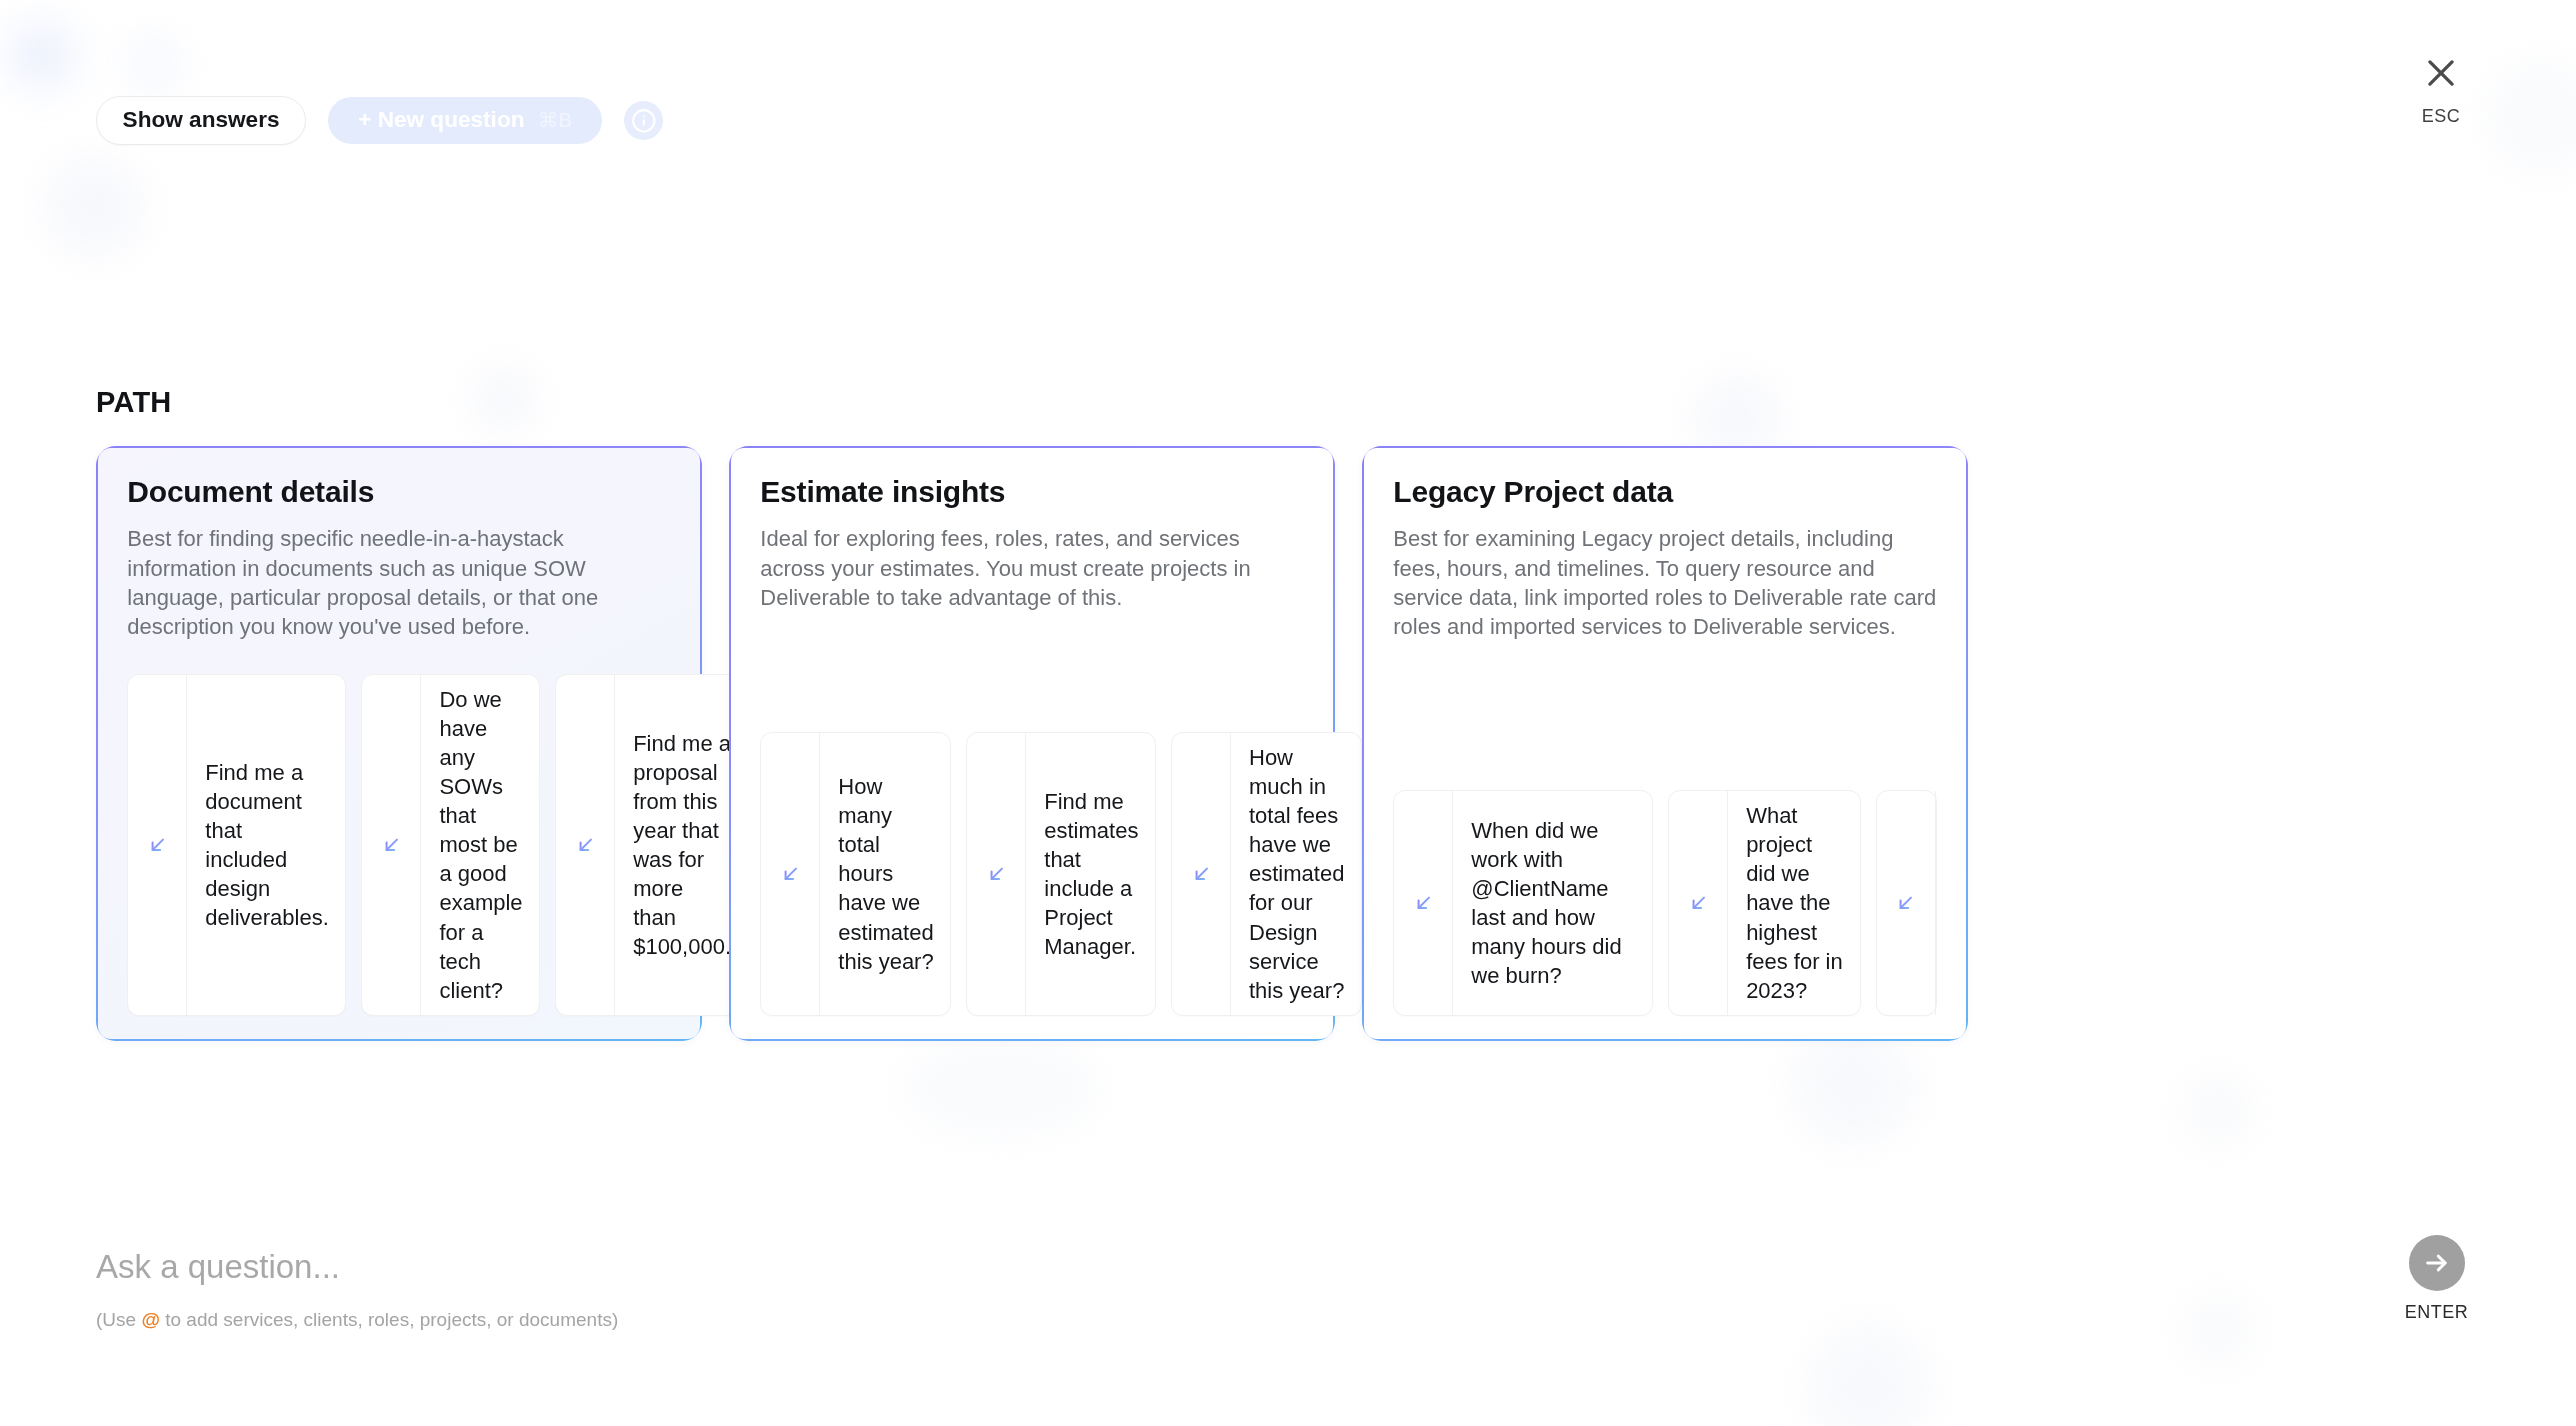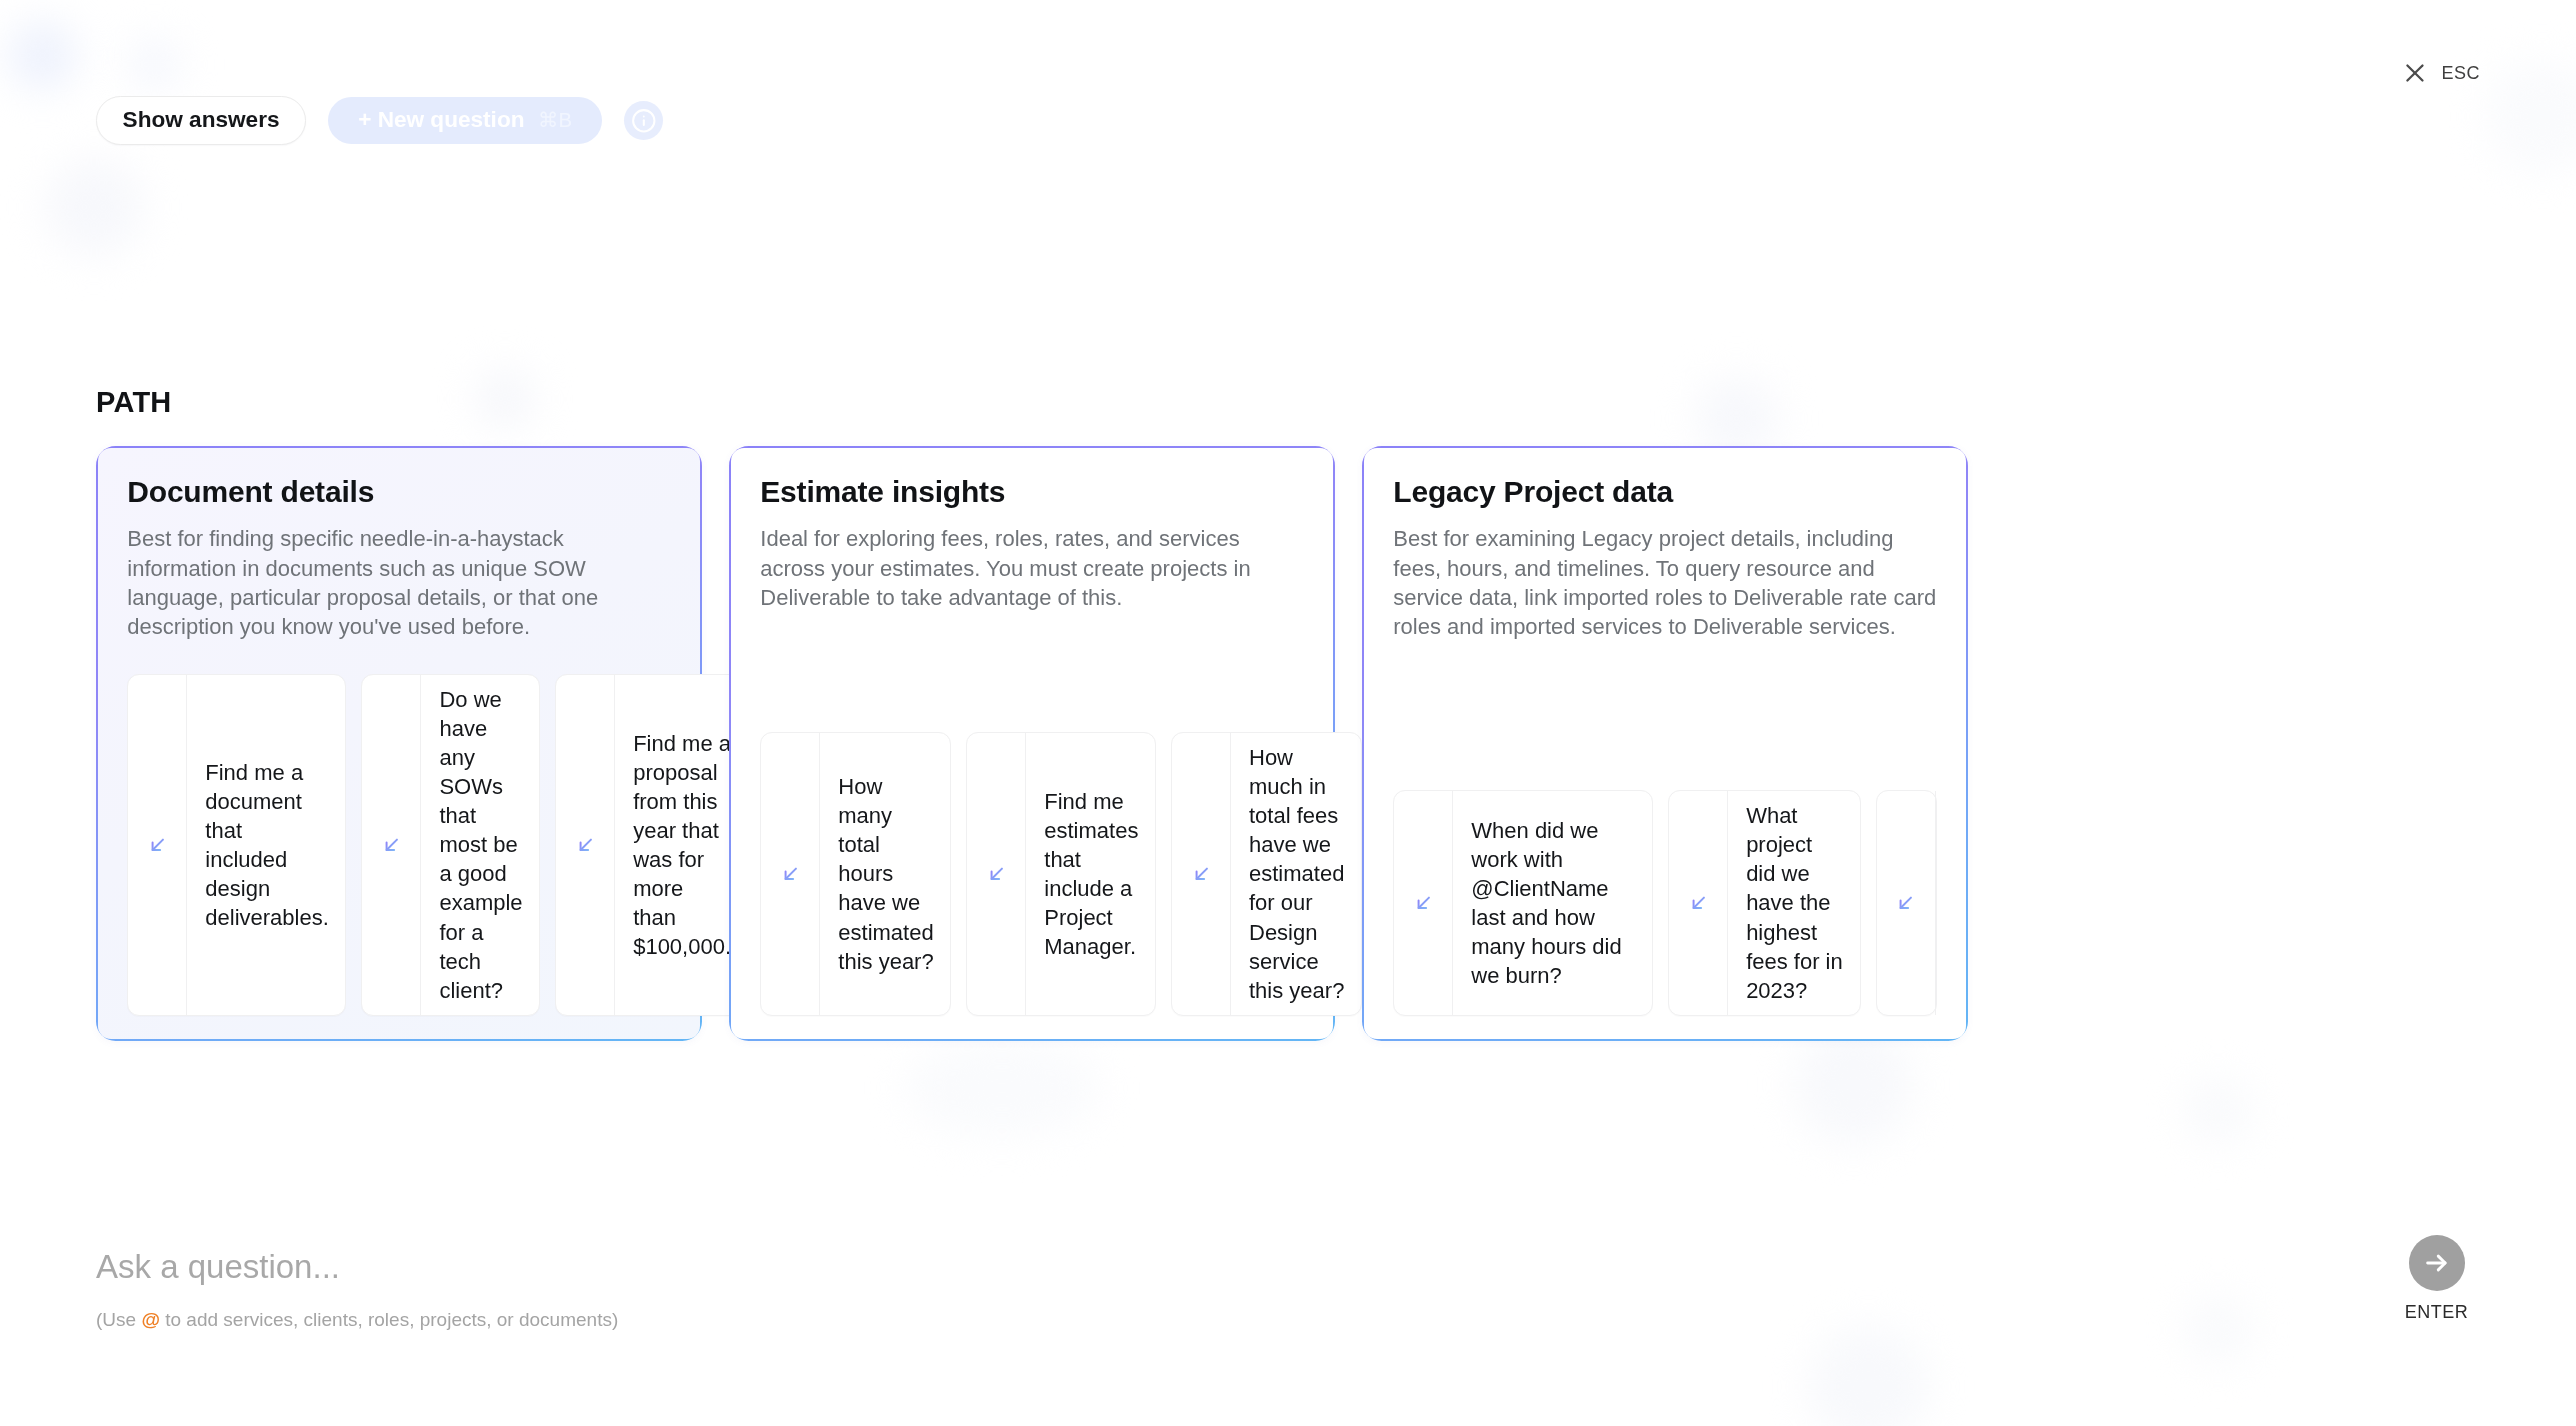--- a/index.html
+++ b/index.html
@@ -90,20 +90,21 @@
   }
   #info-btn svg { display:block; }
 
   
   #esc-area {
     position: absolute;
     top: 54px;
     right: 96px;
     width: 78px;
     display: flex;
+    flex-direction: column;
     align-items: center;
     gap: 13.6px;
     z-index: 5;
   }
   #close-icon { cursor: pointer; display:block; }
   #esc-label {
     font-size: 18px;
     letter-spacing: 0.5px;
     color: #3f3f3f;
     font-weight: 400;

